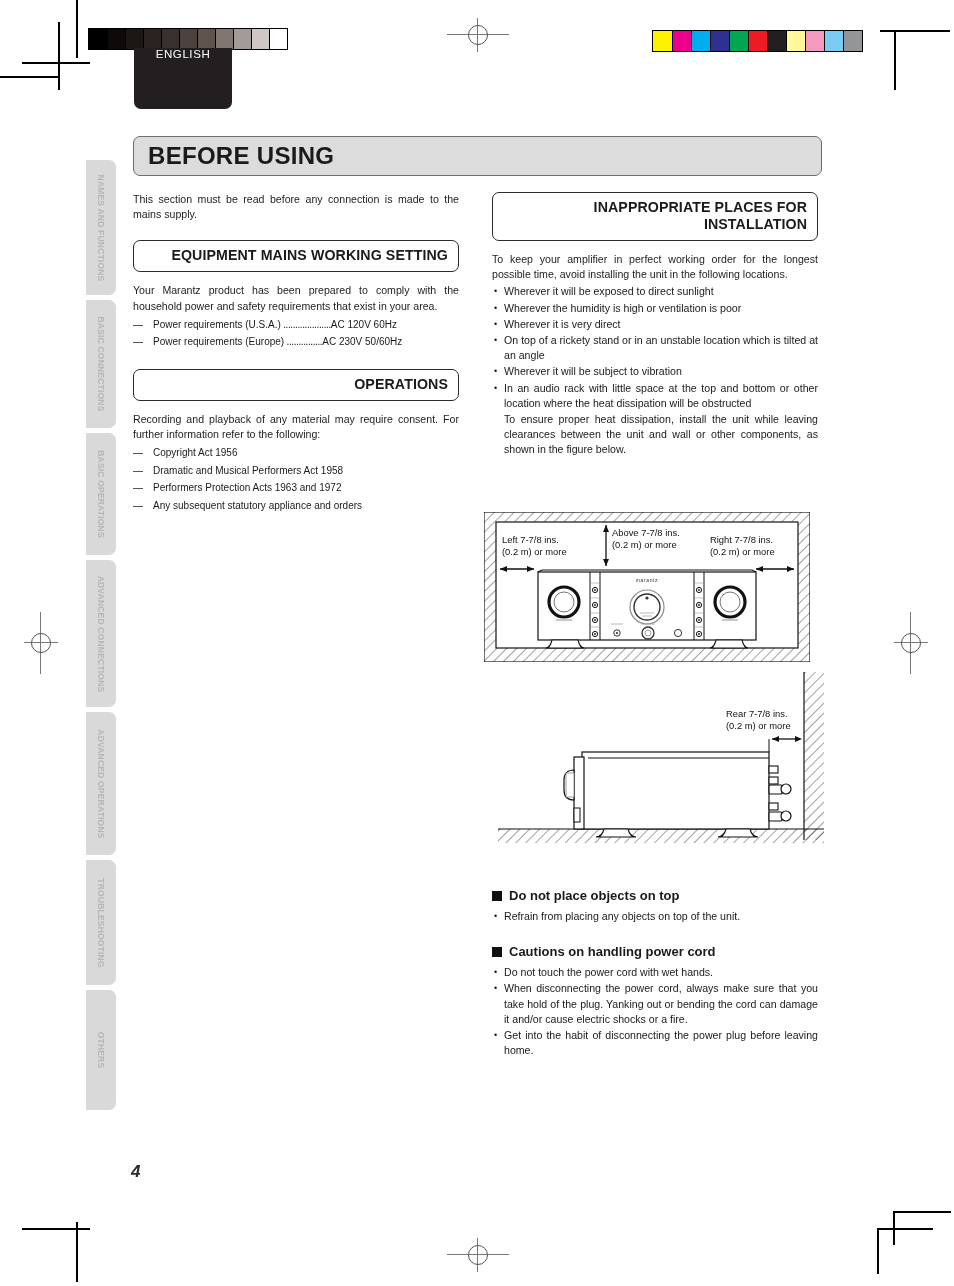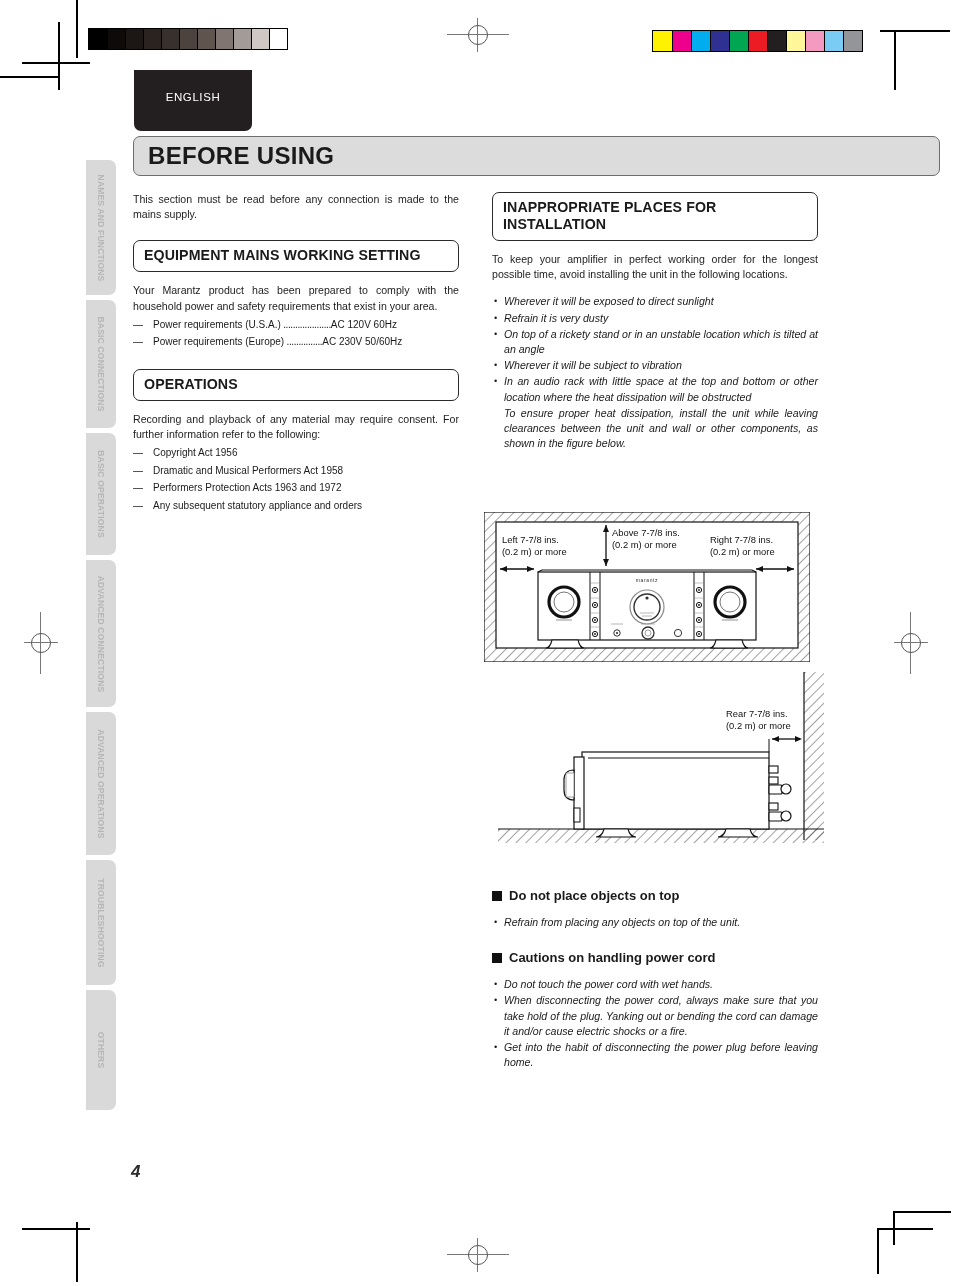--- a/index.html
+++ b/index.html
@@ -28,28 +28,28 @@
 
   
   .bar-wrap { position: absolute; display: flex; border: 1px solid #000; background:#fff; }
   .bar-wrap .sw { width: 18px; height: 20px; }
   .gray-bar { left: 88px; top: 28px; }
   .color-bar { left: 652px; top: 30px; }
   .color-bar .sw { width: 19px; height: 20px; }
 
   
   .english-tab {
-    position: absolute; left: 134px; top: 70px;
-    width: 118px; height: 61px;
+    position: absolute; left: 134px; top: 48px;
+    width: 98px; height: 61px;
     background: #231f20;
     border-radius: 0 0 7px 7px;
     color: #fff;
     font-size: 11.5px;
     letter-spacing: .6px;
-    display: flex; align-items: center; justify-content: center;
+    display: flex; align-items: flex-start; justify-content: center;
     padding-bottom: 8px;
   }
 
   
   .side-tabs { position: absolute; left: 86px; top: 160px; width: 30px; }
   .side-tab {
     width: 30px;
     background: #d9d9d9;
     border-radius: 0 7px 7px 0;
     margin-bottom: 5px;
@@ -64,21 +64,21 @@
     white-space: nowrap;
     font-size: 8.5px;
     font-weight: bold;
     letter-spacing: .2px;
     color: #b6b6b6;
   }
 
   
   .page-title-bar {
     position: absolute; left: 133px; top: 136px;
-    width: 807px; height: 40px;
+    width: 689px; height: 40px;
     background: #dcdcdc;
     border: 1.2px solid #6d6d6d;
     border-radius: 7px;
     display: flex; align-items: center;
     padding-left: 14px;
   }
   .page-title-bar .t {
     font-size: 24px; font-weight: bold; letter-spacing: .3px; color:#1a1a1a;
   }
 
@@ -94,35 +94,35 @@
   }
 
   .sec-head {
     border: 1.2px solid #2b2b2b;
     border-radius: 7px;
     padding: 6px 10px 7px 10px;
     margin-top: 18px;
     margin-bottom: 11px;
   }
   .sec-head .h {
-    font-size: 14.2px; font-weight: bold; line-height: 17px; letter-spacing: .1px;
+    font-size: 14.2px; font-weight: bold; line-height: 17px; letter-spacing: .1px; text-align: right;
   }
 
   ul.dash { list-style: none; }
   ul.dash li {
     font-size: 10px; line-height: 17.5px;
     position: relative; padding-left: 20px;
     white-space: nowrap;
   }
   ul.dash li:before {
     content: "—"; position: absolute; left: 0; top: 0;
   }
   ul.dash li .dots { letter-spacing: -.4px; }
 
-  ul.bul { list-style: none; margin-top: 12px; font-style: italic; }
+  ul.bul { list-style: none; margin-top: 2px; }
   ul.bul li {
     font-size: 10.6px; line-height: 15.2px;
     position: relative; padding-left: 12px;
     text-align: justify;
     margin-bottom: 1px;
   }
   ul.bul li:before {
     content: "•"; position: absolute; left: 2px; top: 0; font-size: 9px;
   }
   ul.bul li.noBullet { padding-left: 12px; }
@@ -269,21 +269,22 @@
     </ul>
 </div>
 
 <div class="col col-right">
   <div class="sec-head" style="margin-top:0;">
     <div class="h">INAPPROPRIATE PLACES FOR INSTALLATION</div>
   </div>
   <p class="body">To keep your amplifier in perfect working order for the longest possible time, avoid installing the unit in the following locations.</p>
   <ul class="bul" id="bullets">
       <li>Wherever it will be exposed to direct sunlight</li>
-      <li>Refrain it is very dusty</li>
+      <li>Wherever the humidity is high or ventilation is poor</li>
+      <li>Wherever it is very direct</li>
       <li>On top of a rickety stand or in an unstable location which is tilted at an angle</li>
       <li>Wherever it will be subject to vibration</li>
       <li>In an audio rack with little space at the top and bottom or other location where the heat dissipation will be obstructed</li>
       <li class="noBullet">To ensure proper heat dissipation, install the unit while leaving clearances between the unit and wall or other components, as shown in the figure below.</li>
     </ul>
 </div>
 
 <div class="fig" style="left:484px;top:512px;">
   <svg width="326" height="150" viewBox="0 0 326 150">
     <defs>

